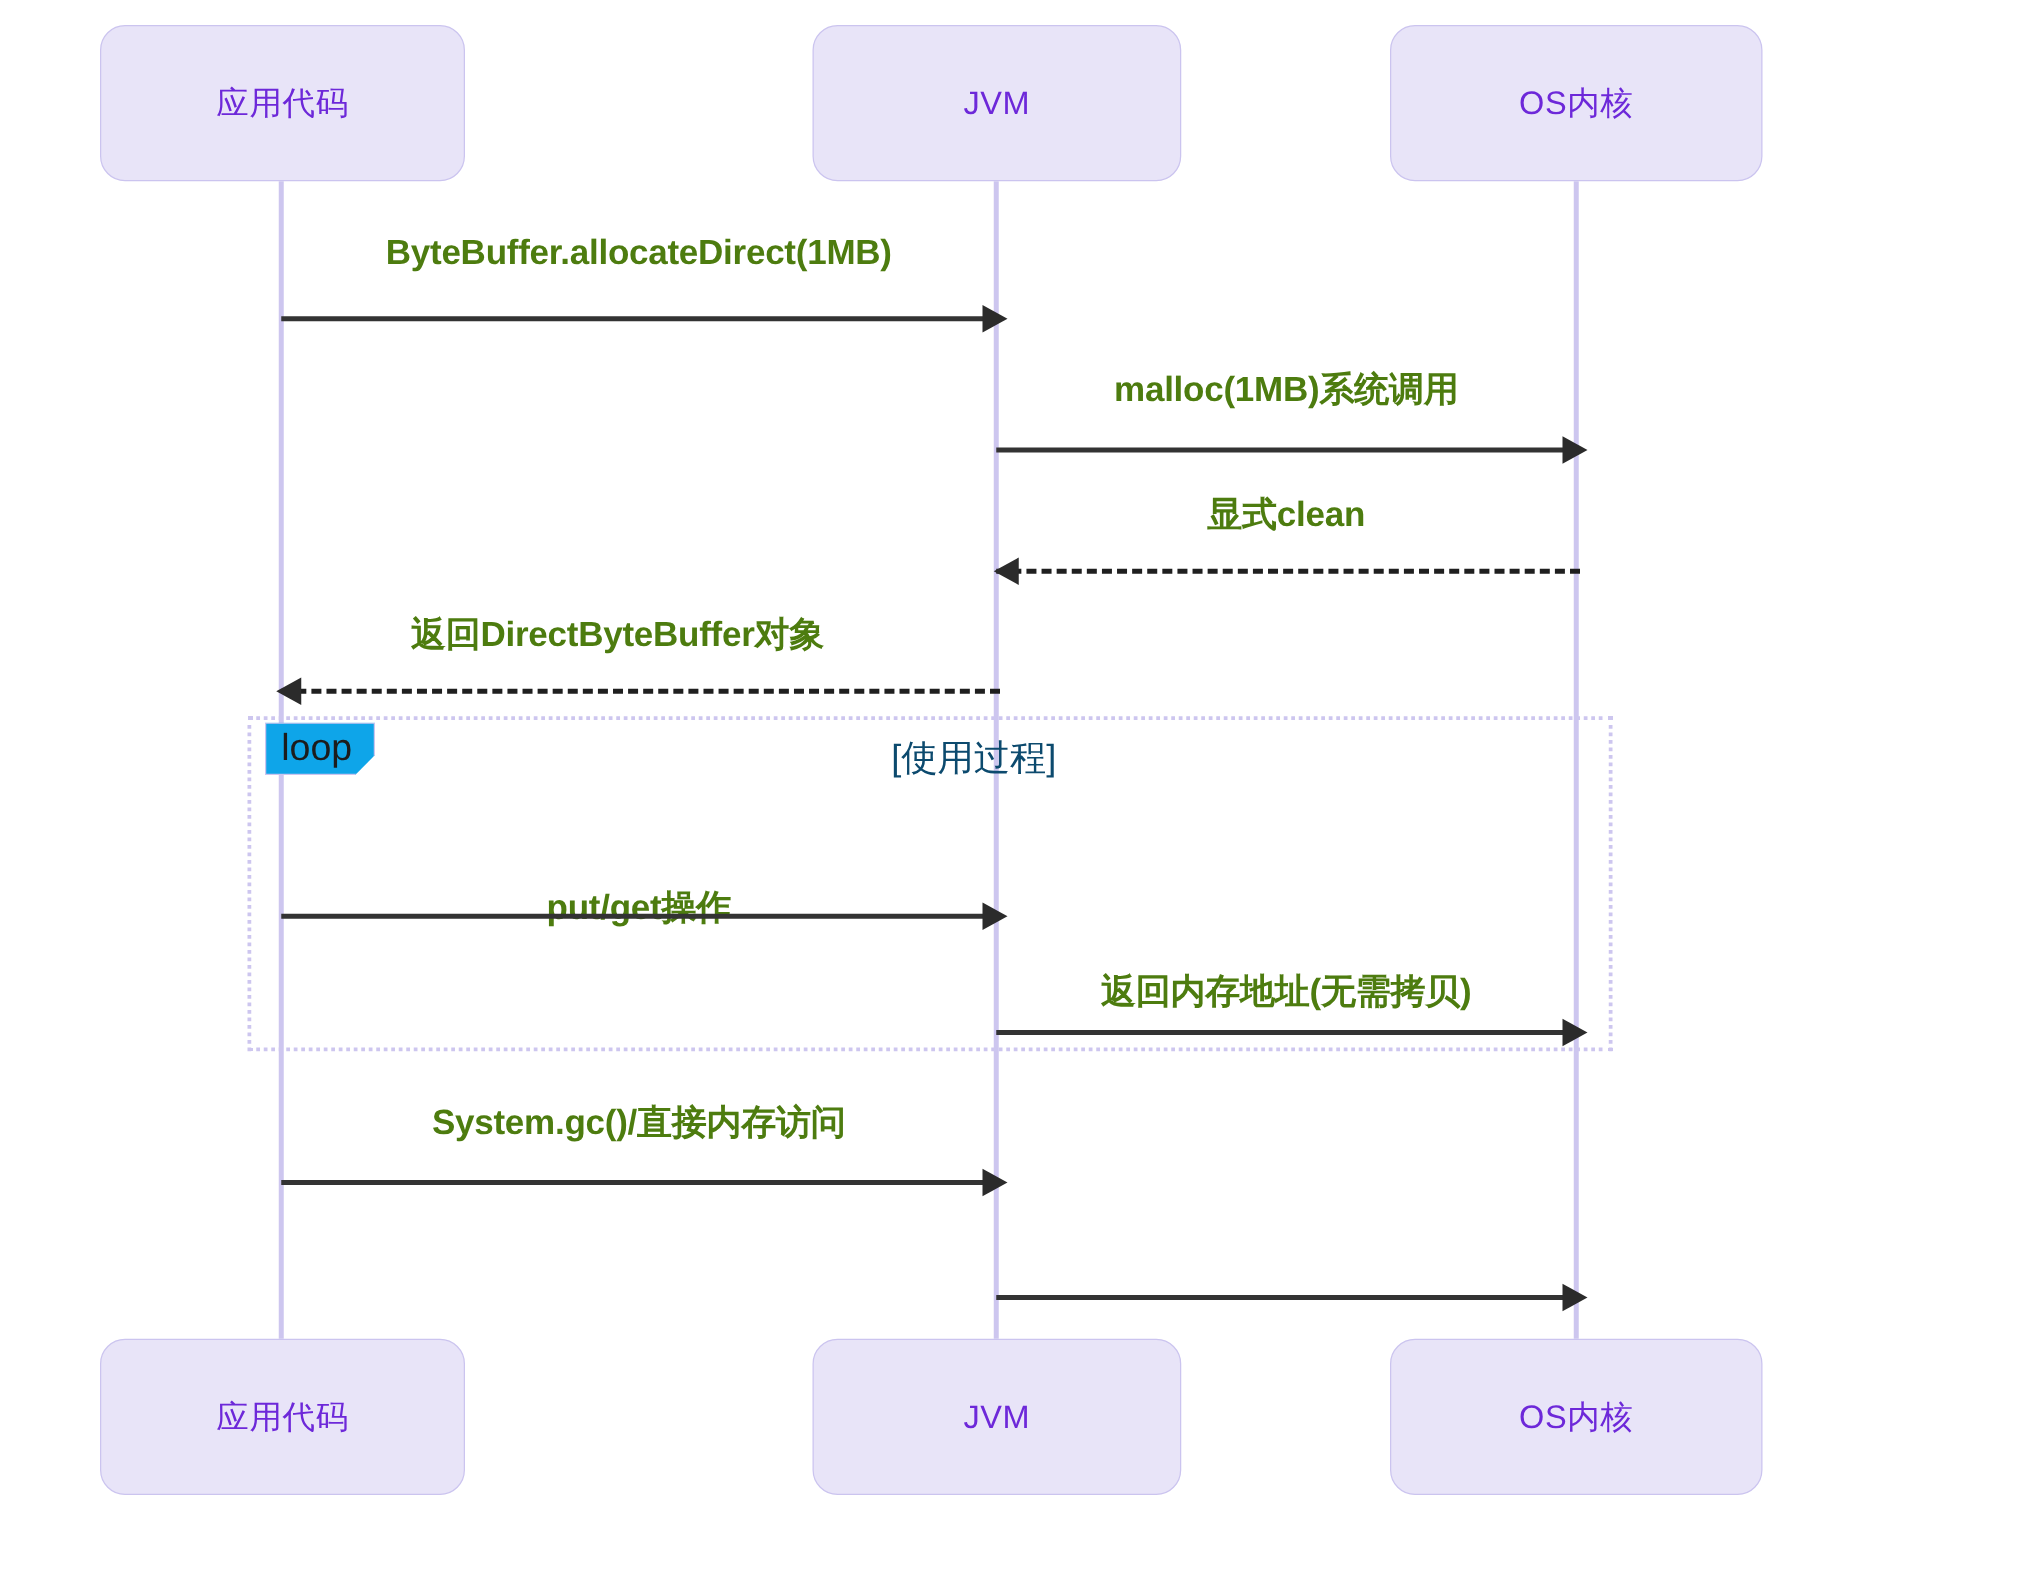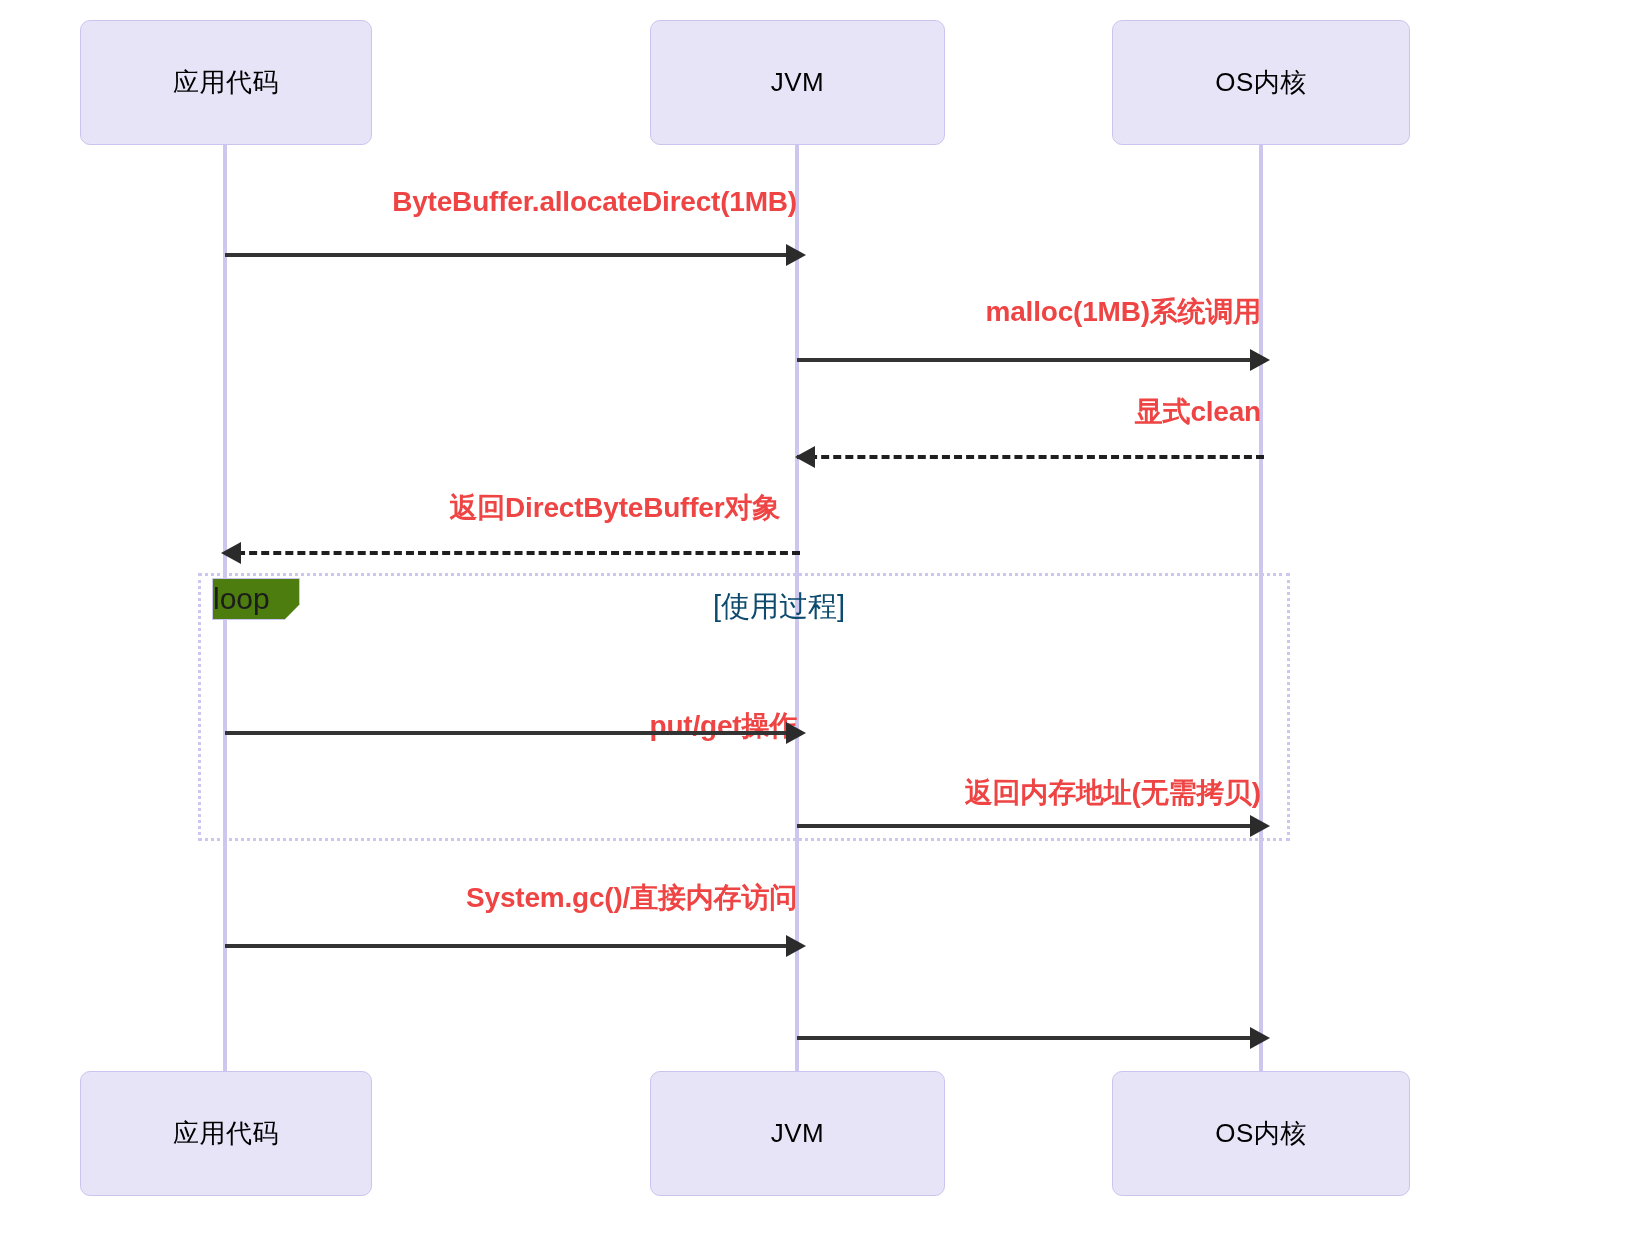--- a/index.html
+++ b/index.html
@@ -14,25 +14,25 @@
     background: #ffffff;
     font-family: "Liberation Sans", "DejaVu Sans", sans-serif;
     overflow: hidden;
   }
   
   .actor-box {
     position: absolute;
     box-sizing: border-box;
     background: #e8e4f8;
     border: 1.5px solid #cbc4ef;
-    border-radius: 10px;
+    border-radius: 20px;
     display: flex;
     align-items: center;
     justify-content: center;
-    color: #000000;
+    color: #6d28d9;
     font-size: 26px;
     font-weight: 400;
     letter-spacing: 0.5px;
   }
   
   .lifeline {
     position: absolute;
     width: 4px;
     background: #cdc6ef;
   }
@@ -55,44 +55,45 @@
     border-bottom: 11px solid transparent;
     border-left: 20px solid #2b2b2b;
   }
   .arrow-head.left {
     border-top: 11px solid transparent;
     border-bottom: 11px solid transparent;
     border-right: 20px solid #2b2b2b;
   }
   .msg-label {
     position: absolute;
-    text-align: right;
-    color: #ef4444;
+    text-align: center;
+    color: #4d7c0f;
     font-size: 28px;
     font-weight: 700;
     white-space: nowrap;
     letter-spacing: -0.2px;
   }
   
   .loop-frame {
     position: absolute;
     box-sizing: border-box;
     border: 3px dotted #cdc6ef;
     background: transparent;
   }
   .loop-tab {
     position: absolute;
     box-sizing: border-box;
-    background: #4d7c0f;
+    background: #0ea5e9;
     border: 1.5px solid #cbc4ef;
     color: #1c1c1c;
     font-size: 30px;
     line-height: 1;
     display: flex;
     align-items: center;
+    padding-left: 12px;
     -webkit-clip-path: polygon(0 0, 100% 0, 100% 62%, 82% 100%, 0 100%);
     clip-path: polygon(0 0, 100% 0, 100% 62%, 82% 100%, 0 100%);
   }
   .loop-cond {
     position: absolute;
     color: #0c4a6e;
     font-size: 29px;
     font-weight: 400;
     white-space: nowrap;
   }

